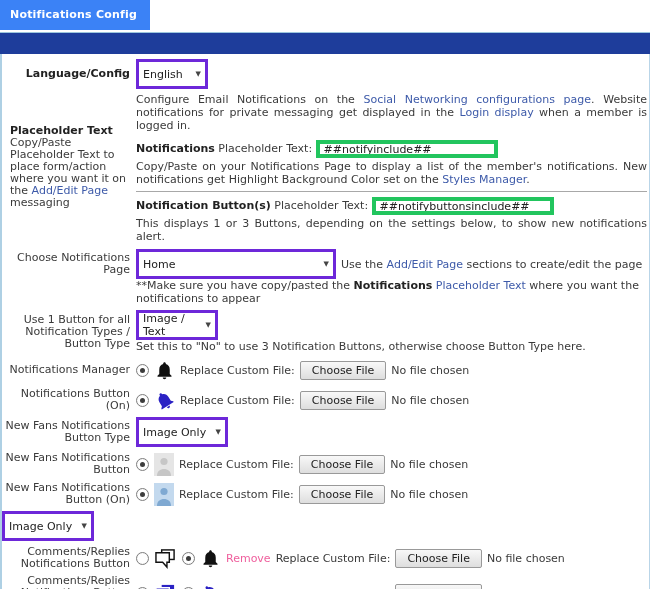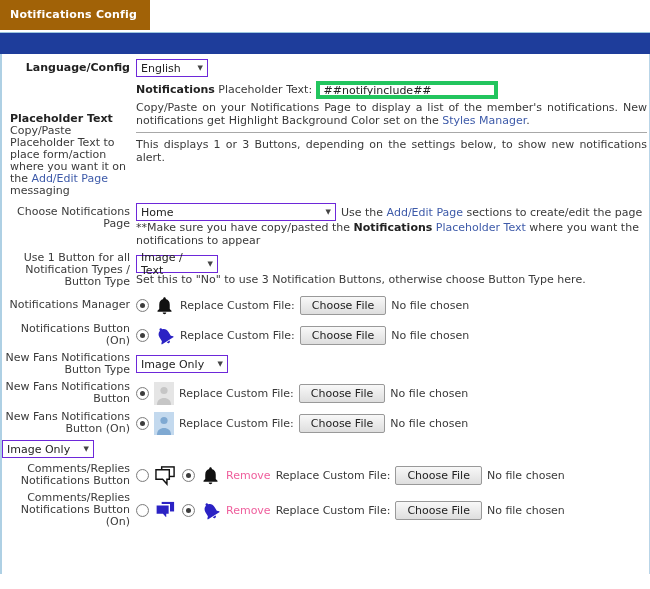--- a/index.html
+++ b/index.html
@@ -4,21 +4,21 @@
 <style>
   html,body{margin:0;padding:0;}
   body{
     width:650px;height:589px;overflow:hidden;background:#fff;
     font-family:"DejaVu Sans","Liberation Sans",sans-serif;
     font-size:11px;color:#3a3a3a;
   }
   
   .tab{
     display:inline-block;box-sizing:border-box;width:150px;height:30px;
-    background:#a16207;color:#fff;font-weight:bold;
+    background:#3b82f6;color:#fff;font-weight:bold;
     padding:8px 0 0 10px;font-size:11px;letter-spacing:.2px;
   }
   .topbar{
     width:650px;height:22px;background:#1e3d9b;
     border-top:1px solid #9cc6de;box-sizing:border-box;margin-top:2px;
   }
   
   .content{
     box-sizing:border-box;width:650px;padding:5px 2px 0 0;
     border-left:2px solid #aed0e4;border-right:1px solid #b9d5e8;
@@ -30,21 +30,21 @@
   .ctl{flex:1;min-width:0;}
   b{color:#222;}
   .link{color:#3d5aa9;cursor:pointer;text-decoration:none;}
   .pinklink{color:#fb1b8d;cursor:pointer;}
   .removelink{color:#ef5f9d;cursor:pointer;}
   p.jus{margin:0;text-align:justify;line-height:13px;}
   .hr{border-top:1px solid #a8a8a8;margin:5px 0 5px 0;height:0;}
   
   .sel{
     display:inline-flex;align-items:center;justify-content:space-between;
-    border:1px solid #6d28d9;background:#fff;height:18px;box-sizing:border-box;
+    border:3px solid #6d28d9;background:#fff;height:30px;box-sizing:border-box;
     padding:0 4px;color:#222;vertical-align:middle;
   }
   .sel .arrow{font-size:7px;color:#444;margin-left:6px;}
   .w-english{width:72px}.w-home{width:200px}.w-imgtext{width:82px}.w-imgonly{width:92px}
   .inp{
     border:4px solid #22c55e;height:18px;box-sizing:border-box;
     font-size:11px;padding:1px 4px;font-family:inherit;color:#222;vertical-align:middle;
   }
   .w-ph{width:182px}
   .pinkbox{display:inline-block;width:92px;height:17px;background:#fb1b8d;vertical-align:middle;}
@@ -91,31 +91,38 @@
       </div>
     </div>
 
 
     <div class="row top" style="margin-bottom:6px;">
       <div class="lbl" style="text-align:left;padding-left:8px;padding-top:32px;width:120px;">
         <b>Placeholder Text</b><br>
         <span>Copy/Paste Placeholder Text to place form/action where you want it on the </span><span class="link">Add/Edit Page</span><span> messaging</span>
       </div>
       <div class="ctl">
+        <p class="jus" style="margin-bottom:8px;">
+          <span>Configure Email Notifications on the </span><span class="link">Social Networking configurations page</span><span>.  Website notifications for private messaging get displayed in the </span><span class="link">Login display</span><span> when a member is logged in.</span>
+        </p>
 
         <div style="margin-bottom:2px;">
           <b>Notifications</b><span> Placeholder Text: </span>
           <input class="inp w-ph" type="text" value="##notifyinclude##" style="">
         </div>
         <p class="jus" style="margin-bottom:2px;">
           <span>Copy/Paste on your Notifications Page to display a list of the member's notifications. New notifications get Highlight Background Color set on the </span><span class="link">Styles Manager</span><span>.</span>
         </p>
 
         <div class="hr"></div>
 
+        <div style="margin-bottom:2px;">
+          <b>Notification Button(s)</b><span> Placeholder Text: </span>
+          <input class="inp w-ph" type="text" value="##notifybuttonsinclude##" style="">
+        </div>
         <p class="jus" style="margin-bottom:0;">This displays 1 or 3 Buttons, depending on the settings below, to show new notifications alert.</p>
       </div>
     </div>
 
     <div class="row top" style="margin-bottom:5px;">
       <div class="lbl" style="padding-top:3px;">Choose Notifications Page</div>
       <div class="ctl">
         <div style="display:flex;align-items:center;gap:5px;">
           <span class="sel w-home">
             <span>Home</span>

